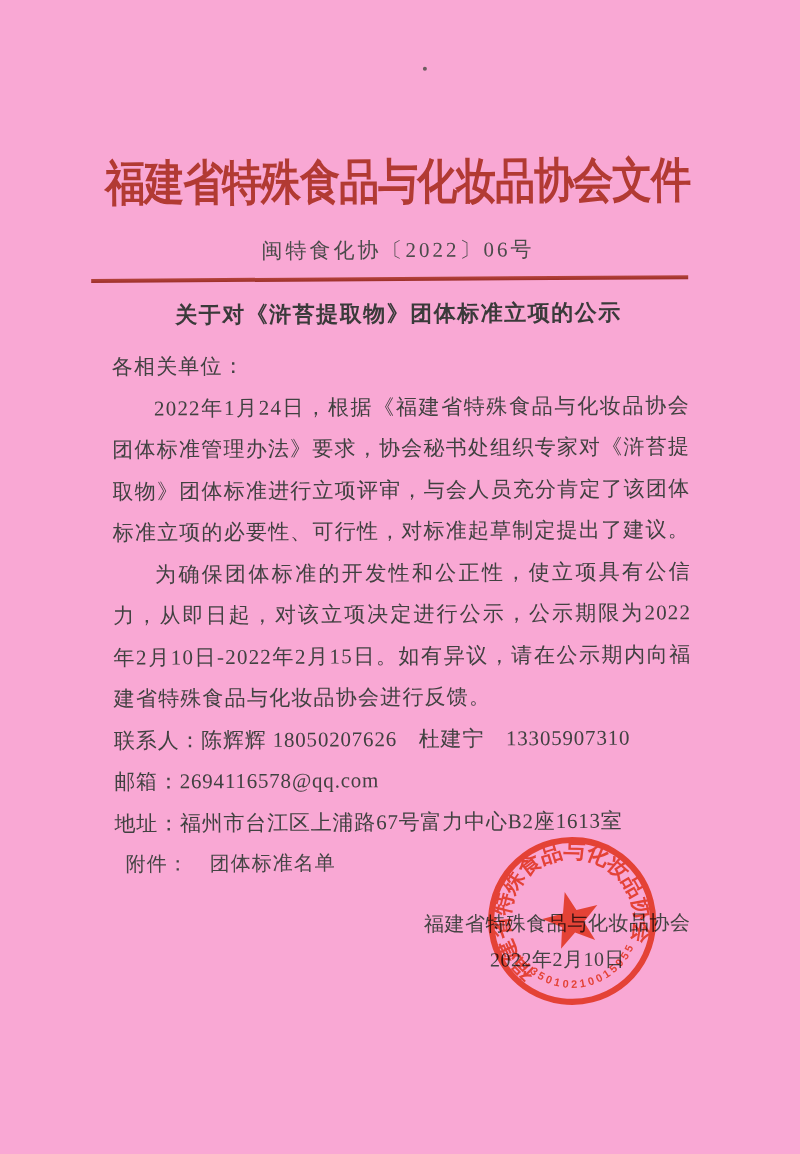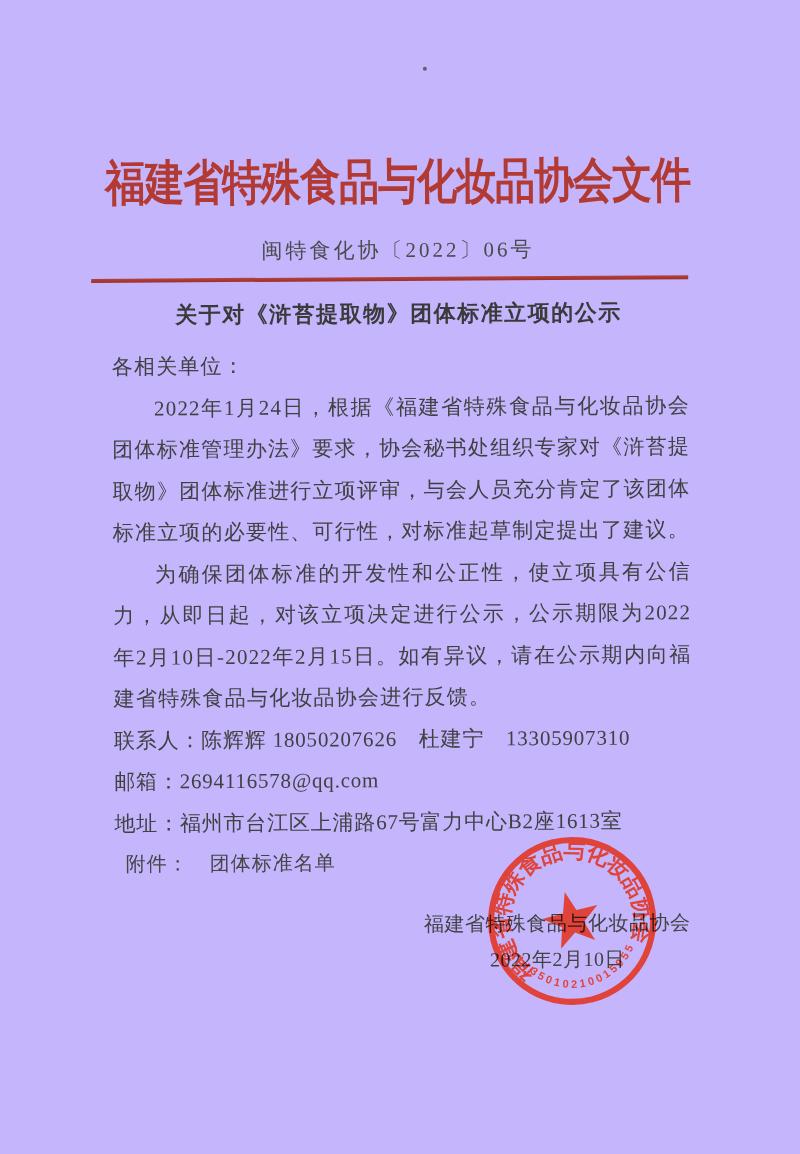--- a/index.html
+++ b/index.html
@@ -1,19 +1,19 @@
 <!DOCTYPE html>
 <html><head>
 <meta charset="utf-8">
 <style>
   html,body{margin:0;padding:0;background:#ffffff;}
   .page{
     position:relative;
     width:800px;height:1154px;
-    background:#c4b5fd;
+    background:#f9a8d4;
     overflow:hidden;
     font-family:"Liberation Serif","DejaVu Serif",serif;
     color:#404040;
     text-decoration:underline;
   }
   .content{
     position:absolute;inset:0;
     transform:rotate(-0.35deg);
     transform-origin:50% 50%;
   }

